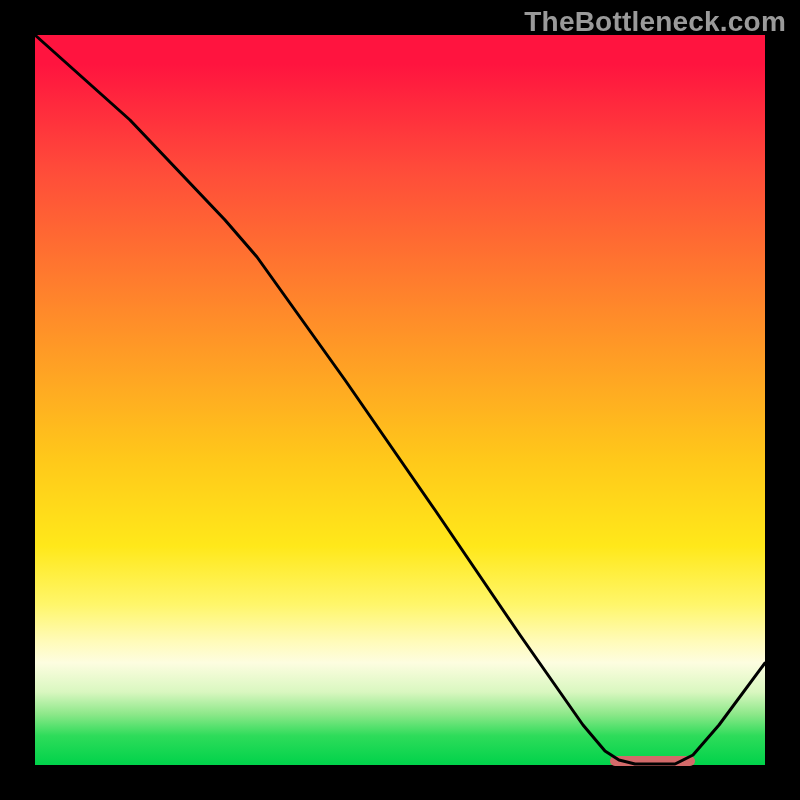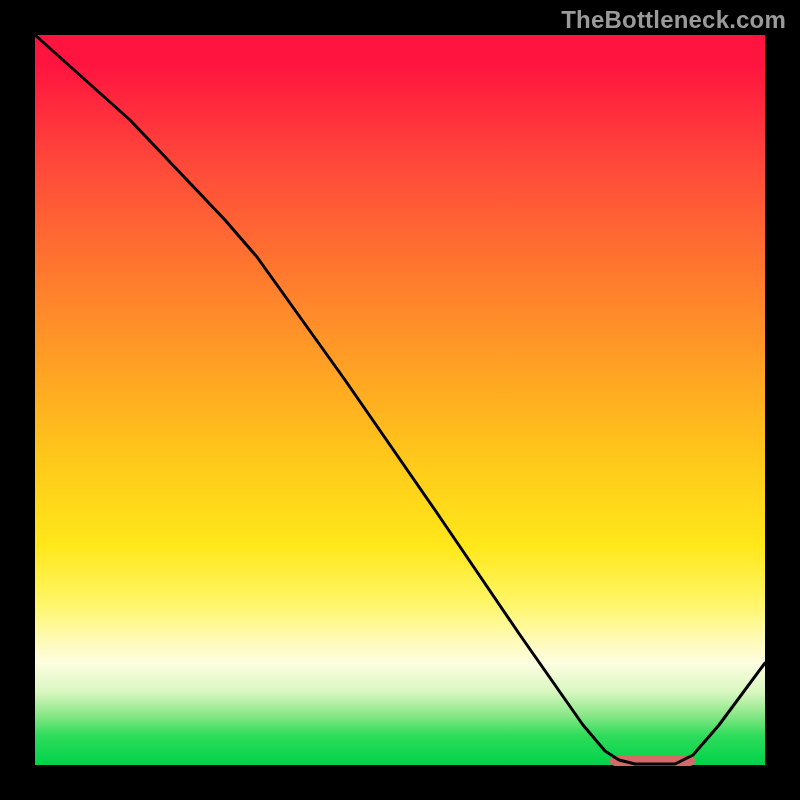--- a/index.html
+++ b/index.html
@@ -46,21 +46,21 @@
     top: 0;
     width: 730px;
     height: 730px;
     overflow: visible;
   }
   .watermark {
     position: absolute;
     top: 6px;
     right: 14px;
     color: #9a9a9a;
-    font-size: 24px;
+    font-size: 28px;
     font-weight: 600;
     letter-spacing: 0.2px;
     user-select: none;
   }
 </style>
 </head>
 <body>
 
 <div class="frame">
   <div class="watermark">TheBottleneck.com</div>

